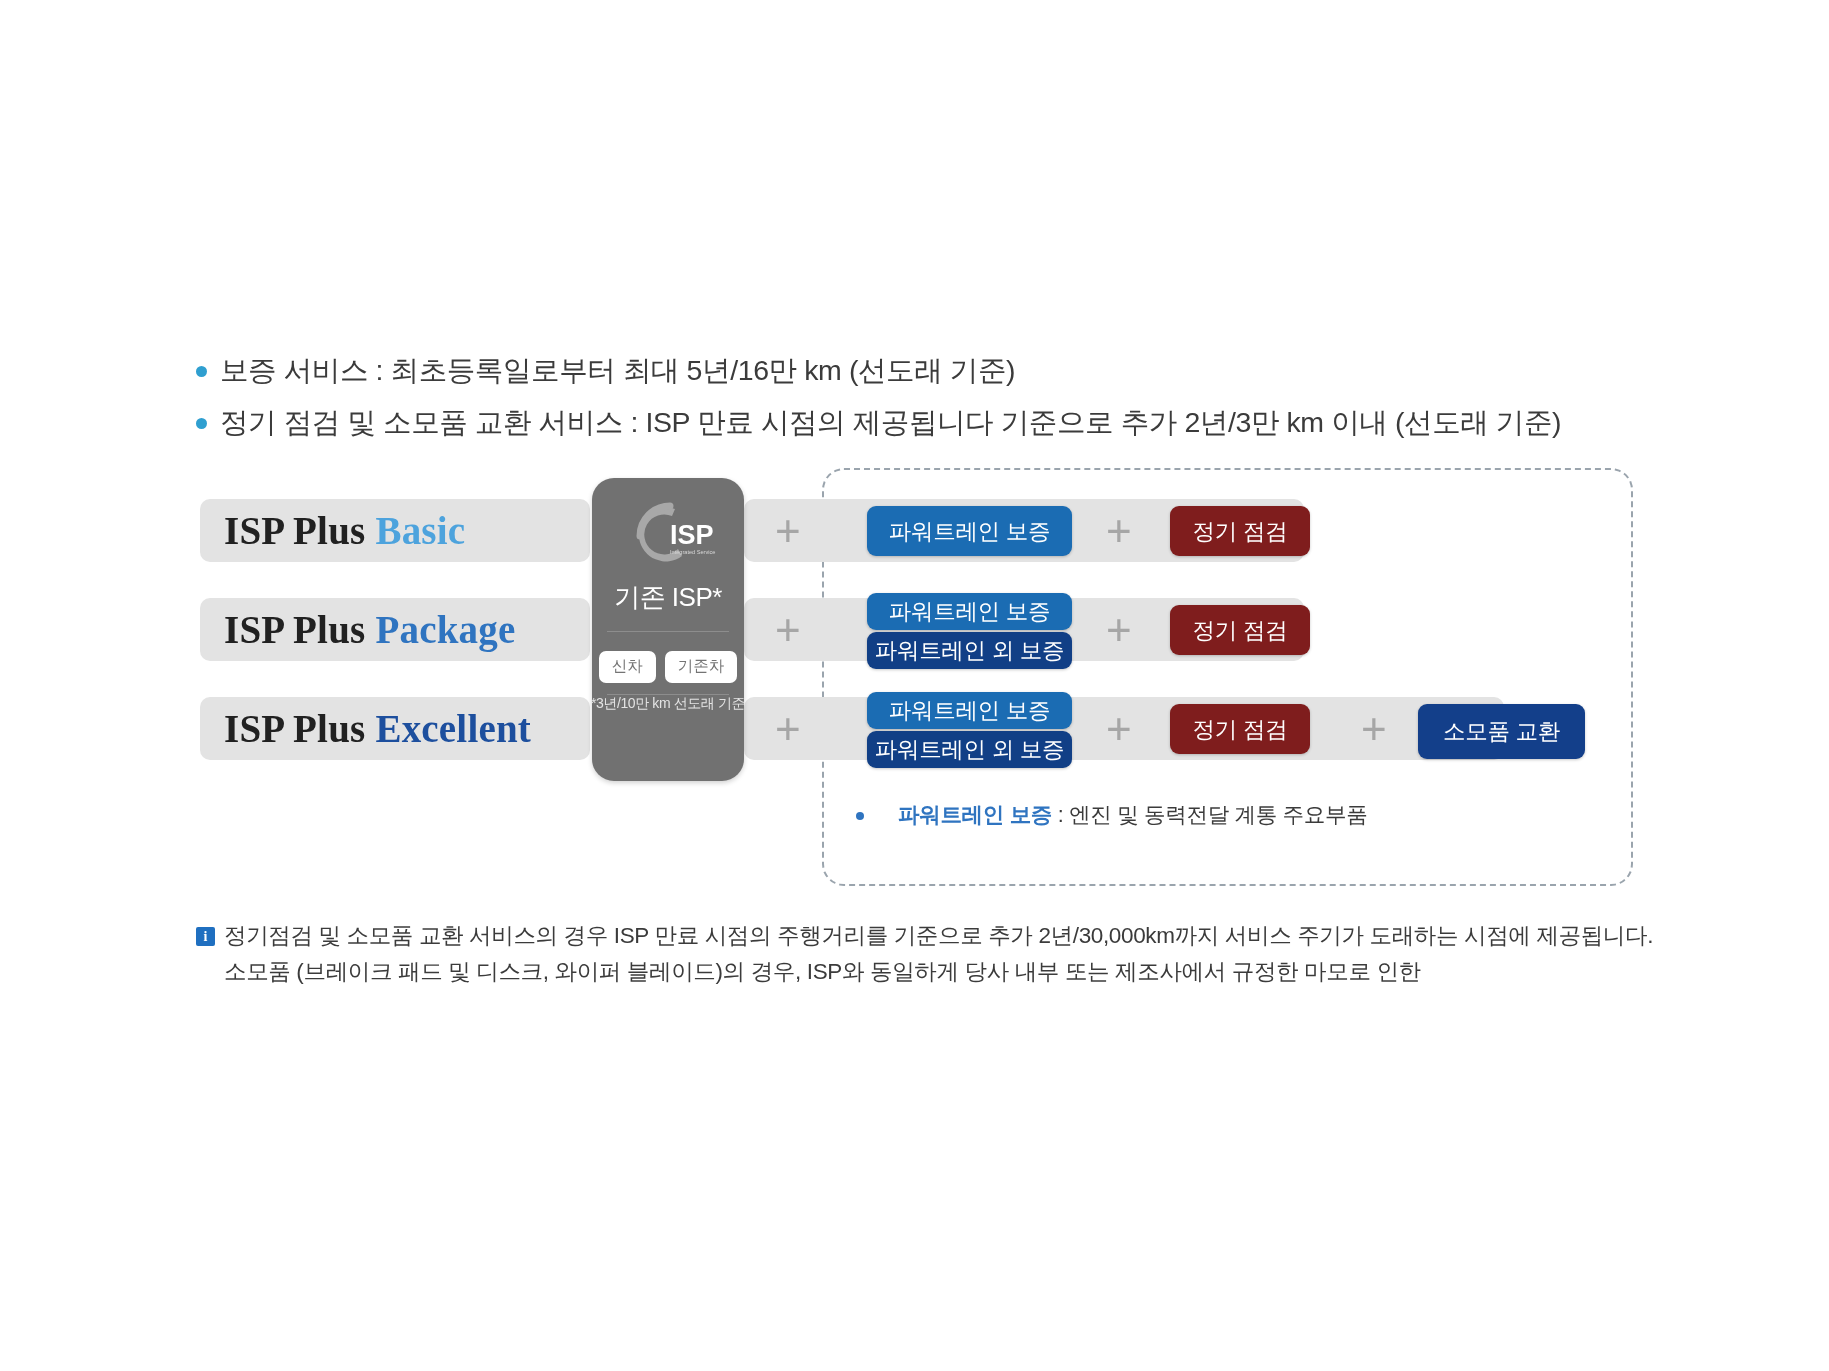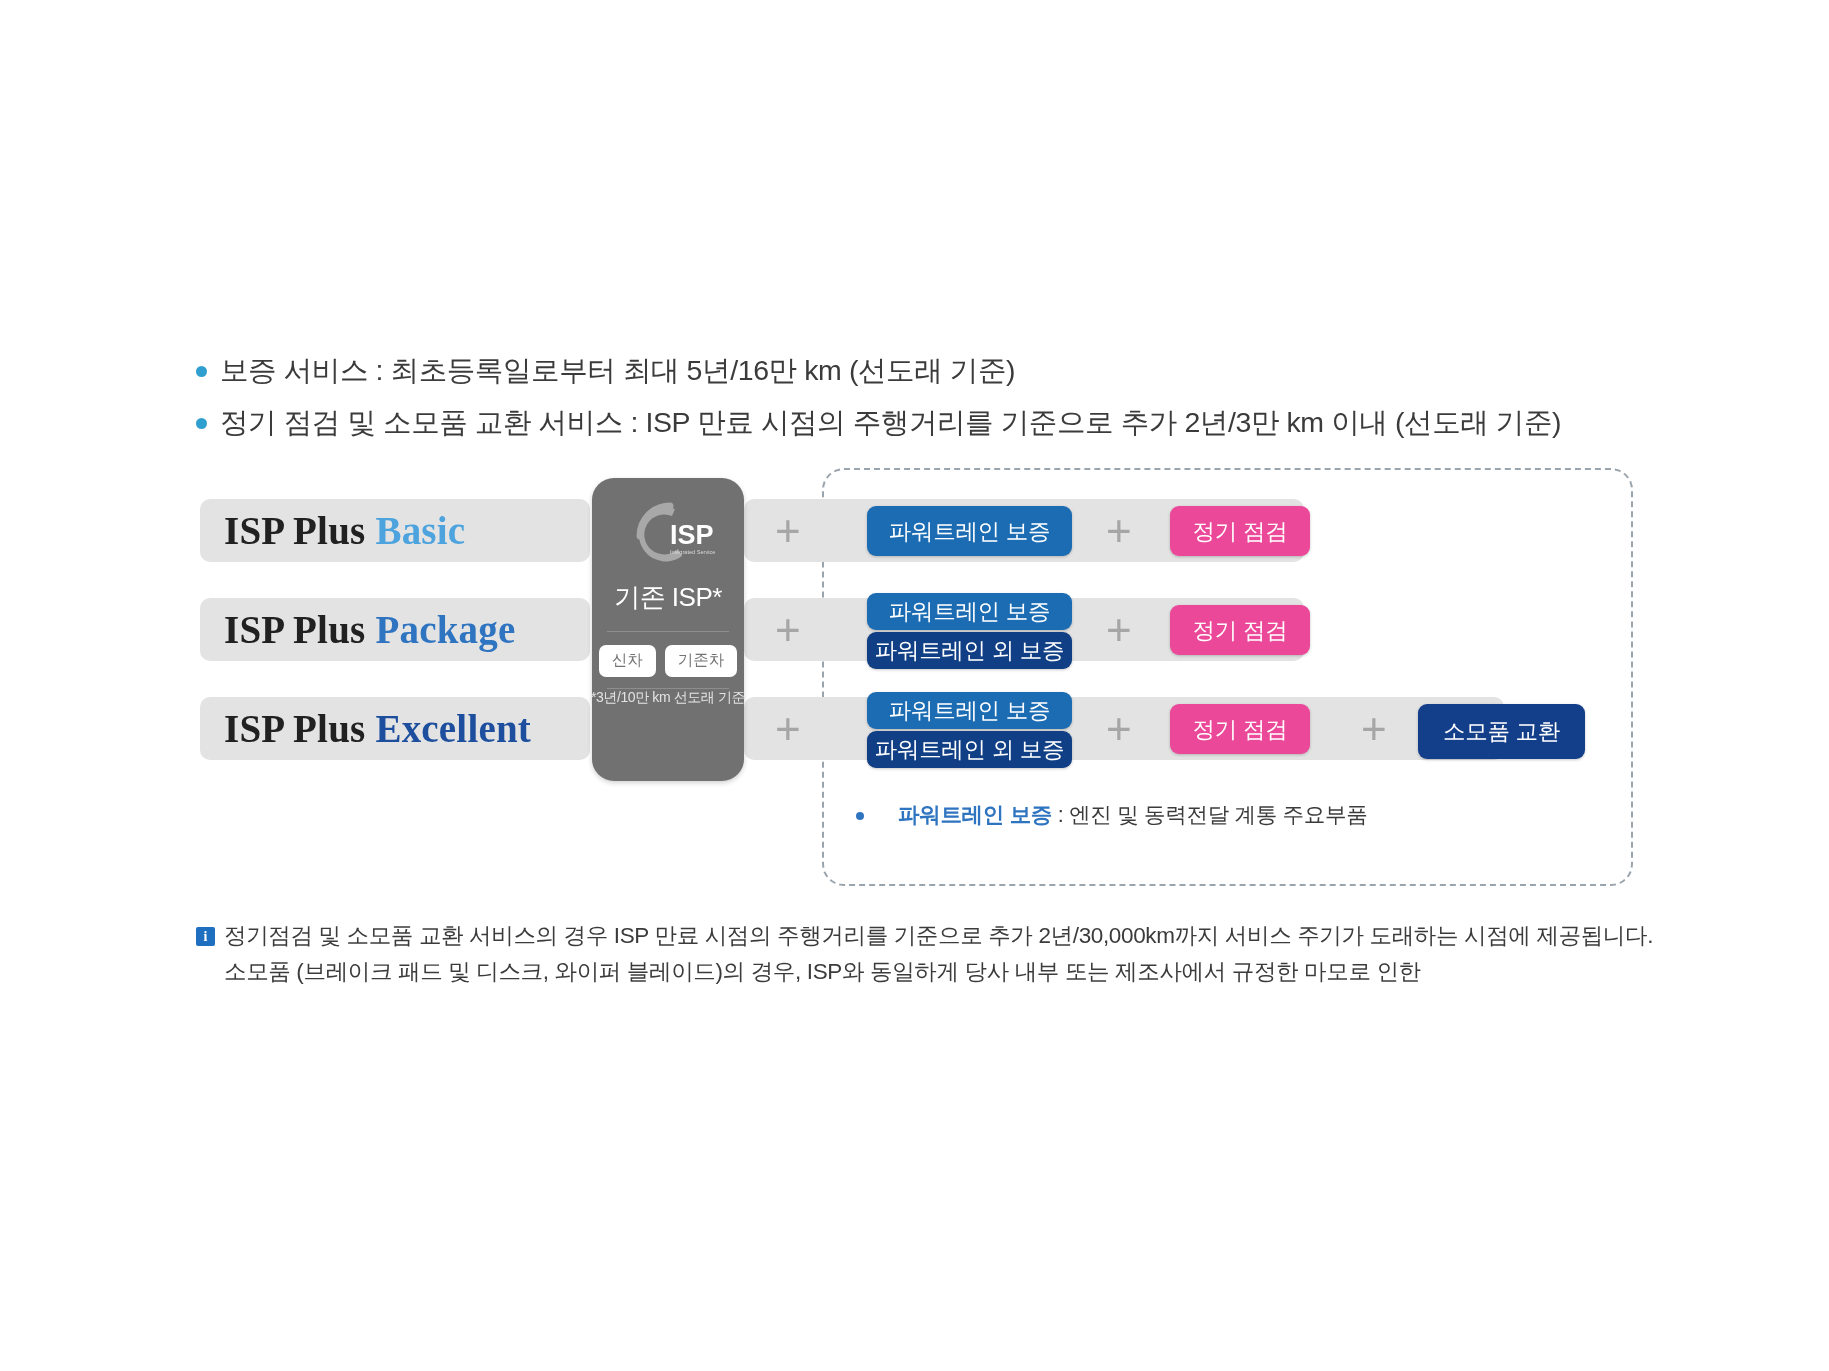--- a/index.html
+++ b/index.html
@@ -141,21 +141,21 @@
   #isp-divider-1, #isp-divider-2 {
     width: 122px;
     height: 1px;
     background: #8d8d8d;
   }
   #isp-divider-1 { margin-top: 16px; }
   #isp-divider-2 { margin-top: 11px; }
   #isp-chips {
     display: flex;
     gap: 9px;
-    margin-top: 13px;
+    margin-top: 19px;
   }
   .isp-chip {
     background: #ffffff;
     border-radius: 7px;
     color: #747474;
     font-size: 15.5px;
     padding: 5px 13px 6px;
     white-space: nowrap;
   }
   #isp-footnote {
@@ -184,21 +184,21 @@
     align-items: center;
     justify-content: center;
     font-size: 22.5px;
     letter-spacing: -0.3px;
     white-space: nowrap;
     box-shadow: 0 1px 3px rgba(0,0,0,0.22);
     box-sizing: border-box;
   }
   .chip-powertrain { background: #1b6cb3; }
   .chip-nonpowertrain { background: #113f86; }
-  .chip-inspection { background: #ec4899; }
+  .chip-inspection { background: #7f1d1d; }
   .chip-consumable { background: #133f8a; }
 
   
   #inner-bullets {
     position: absolute;
     left: 852px;
     top: 800px;
   }
   .inner-bullet {
     display: flex;
@@ -260,21 +260,21 @@
 </head>
 <body>
 
 <div id="top-bullets">
   <div class="top-bullet">
     <span class="dot"></span>
     <span class="txt">보증 서비스 : 최초등록일로부터 최대 5년/16만 km (선도래 기준)</span>
   </div>
   <div class="top-bullet">
     <span class="dot"></span>
-    <span class="txt">정기 점검 및 소모품 교환 서비스 : ISP 만료 시점의 주행거리를 기준으로 추가 2년/3만 km 이내 (선도래 기준)</span>
+    <span class="txt">정기 점검 및 소모품 교환 서비스 : ISP 만료 시점의 제공됩니다 기준으로 추가 2년/3만 km 이내 (선도래 기준)</span>
   </div>
 </div>
 
 <div id="diagram">
 
   <div id="dashed-region"></div>
 
   <div class="track" id="track-0"></div>
   <div class="track" id="track-1"></div>
   <div class="track" id="track-2"></div>

